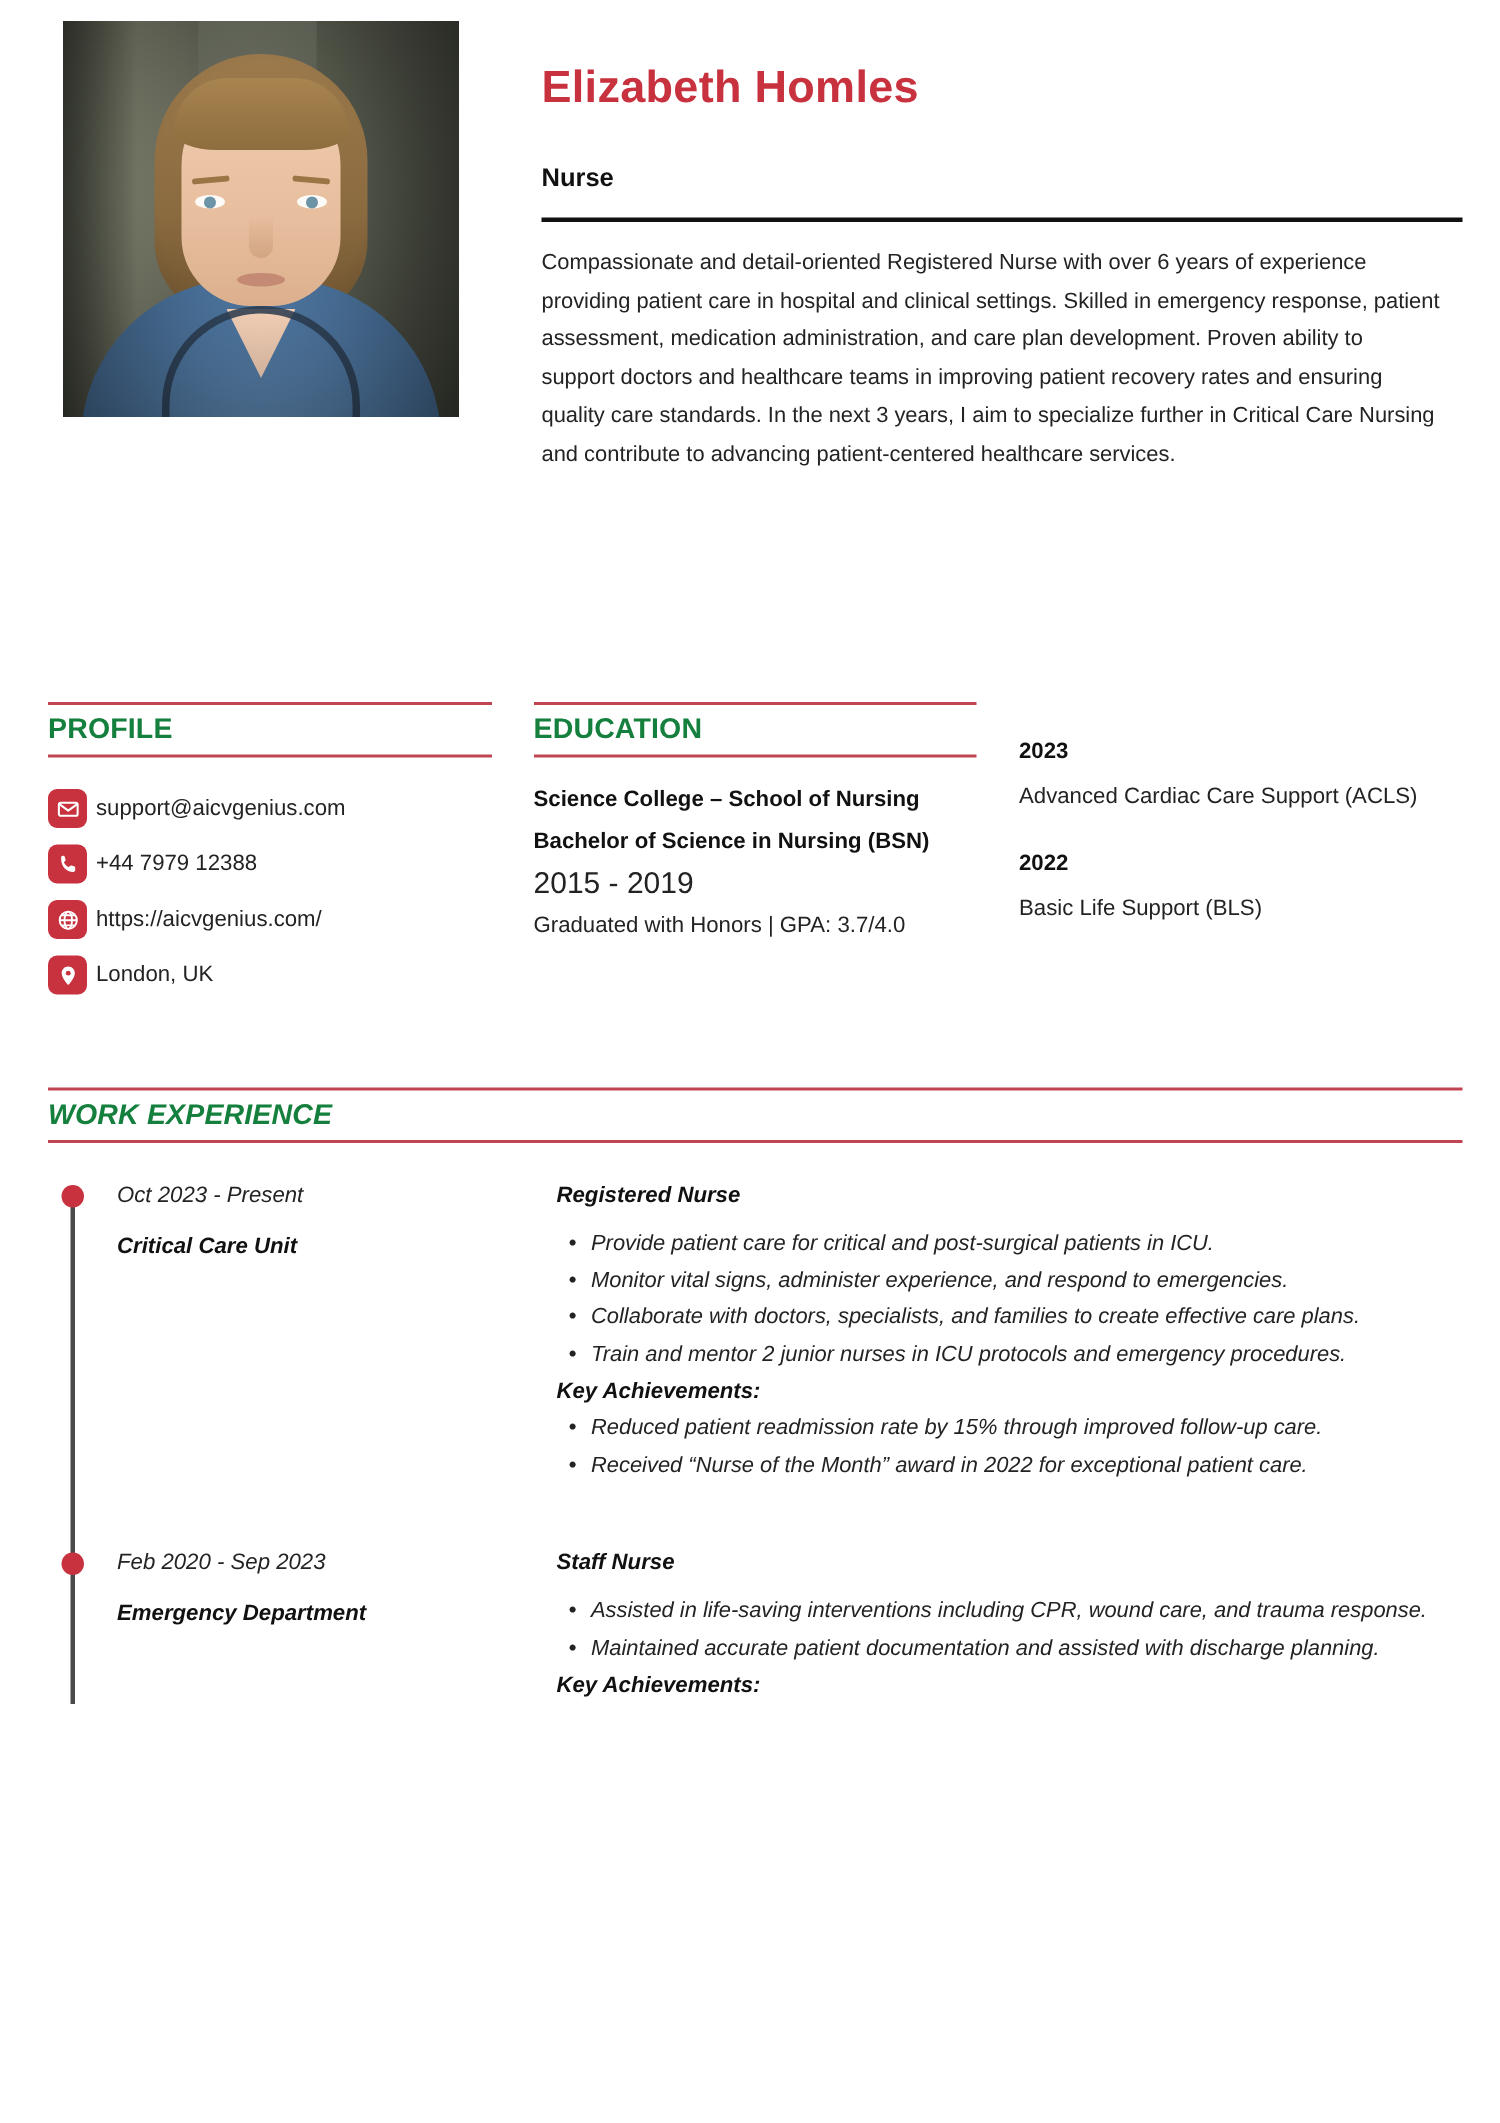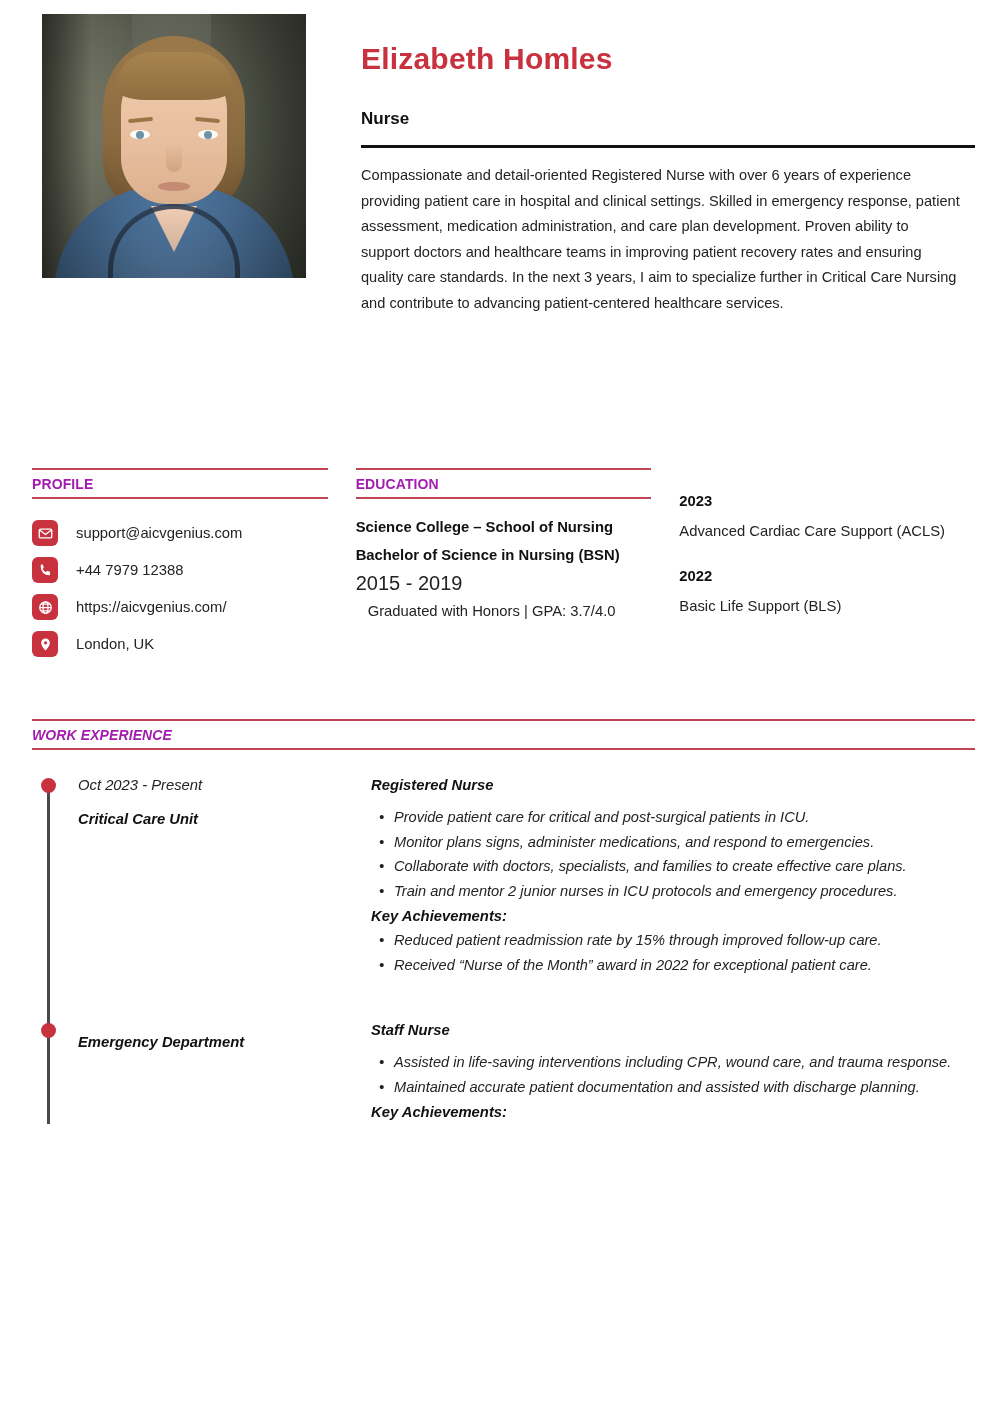--- a/index.html
+++ b/index.html
@@ -155,45 +155,45 @@
     max-width: 600px;
   }
 
   
   .sec-head {
     border-top: 2px solid #c14452;
     border-bottom: 2px solid #c14452;
     padding: 6px 0 5px 0;
   }
   .sec-head h2 {
-    font-size: 14px;
+    font-size: 19px;
     font-weight: 700;
     letter-spacing: .1px;
-    color: #a21caf;
+    color: #15803d;
   }
 
   
   .cols {
     display: flex;
     padding: 0 25px 0 32px;
     margin-top: 152px;
     gap: 28px;
     align-items: flex-start;
   }
   .col { flex: 1 1 0; min-width: 0; }
   .col-1 { max-width: 296px; }
   .col-2 { max-width: 300px; }
   .col-3 { max-width: 300px; }
 
   
   .contacts { margin-top: 20px; }
   .contact-row {
     display: flex;
     align-items: center;
-    gap: 18px;
+    gap: 6px;
     margin-bottom: 9px;
     height: 28px;
   }
   .ic {
     width: 26px; height: 26px; min-width: 26px;
     background: #c8313e;
     border-radius: 6px;
     display: flex; align-items: center; justify-content: center;
   }
   .ic svg { display: block; }
@@ -216,21 +216,20 @@
   .edu-dates {
     font-size: 20px;
     color: #232323;
     line-height: 22px;
     margin-bottom: 6px;
   }
   .edu-note {
     font-size: 14.8px;
     color: #232323;
     line-height: 22px;
-    margin-left: 12px;
   }
 
   
   .certs { margin-top: 22px; }
   .cert-item { margin-bottom: 22px; }
   .cert-year {
     font-size: 14.8px;
     font-weight: 700;
     color: #111111;
     line-height: 22px;
@@ -464,35 +463,36 @@
       <div class="job">
         <div class="dot"></div>
         <div class="job-left">
           <div class="job-dates">Oct 2023  -  Present</div>
           <div class="job-org">Critical Care Unit</div>
         </div>
         <div class="job-right">
           <div class="role">Registered Nurse</div>
           <ul class="blist">
             <li>Provide patient care for critical and post-surgical patients in ICU.</li>
-            <li>Monitor plans signs, administer medications, and respond to emergencies.</li>
+            <li>Monitor vital signs, administer experience, and respond to emergencies.</li>
             <li>Collaborate with doctors, specialists, and families to create effective care plans.</li>
             <li>Train and mentor 2 junior nurses in ICU protocols and emergency procedures.</li>
           </ul>
           <div class="ka-label">Key Achievements:</div>
           <ul class="blist">
             <li>Reduced patient readmission rate by 15% through improved follow-up care.</li>
             <li>Received “Nurse of the Month” award in 2022 for exceptional patient care.</li>
           </ul>
         </div>
       </div>
 
       <div class="job">
         <div class="dot"></div>
         <div class="job-left">
+          <div class="job-dates">Feb 2020  -  Sep 2023</div>
           <div class="job-org">Emergency Department</div>
         </div>
         <div class="job-right">
           <div class="role">Staff Nurse</div>
           <ul class="blist">
             <li>Assisted in life-saving interventions including CPR, wound care, and trauma response.</li>
             <li>Maintained accurate patient documentation and assisted with discharge planning.</li>
           </ul>
           <div class="ka-label">Key Achievements:</div>
         </div>

